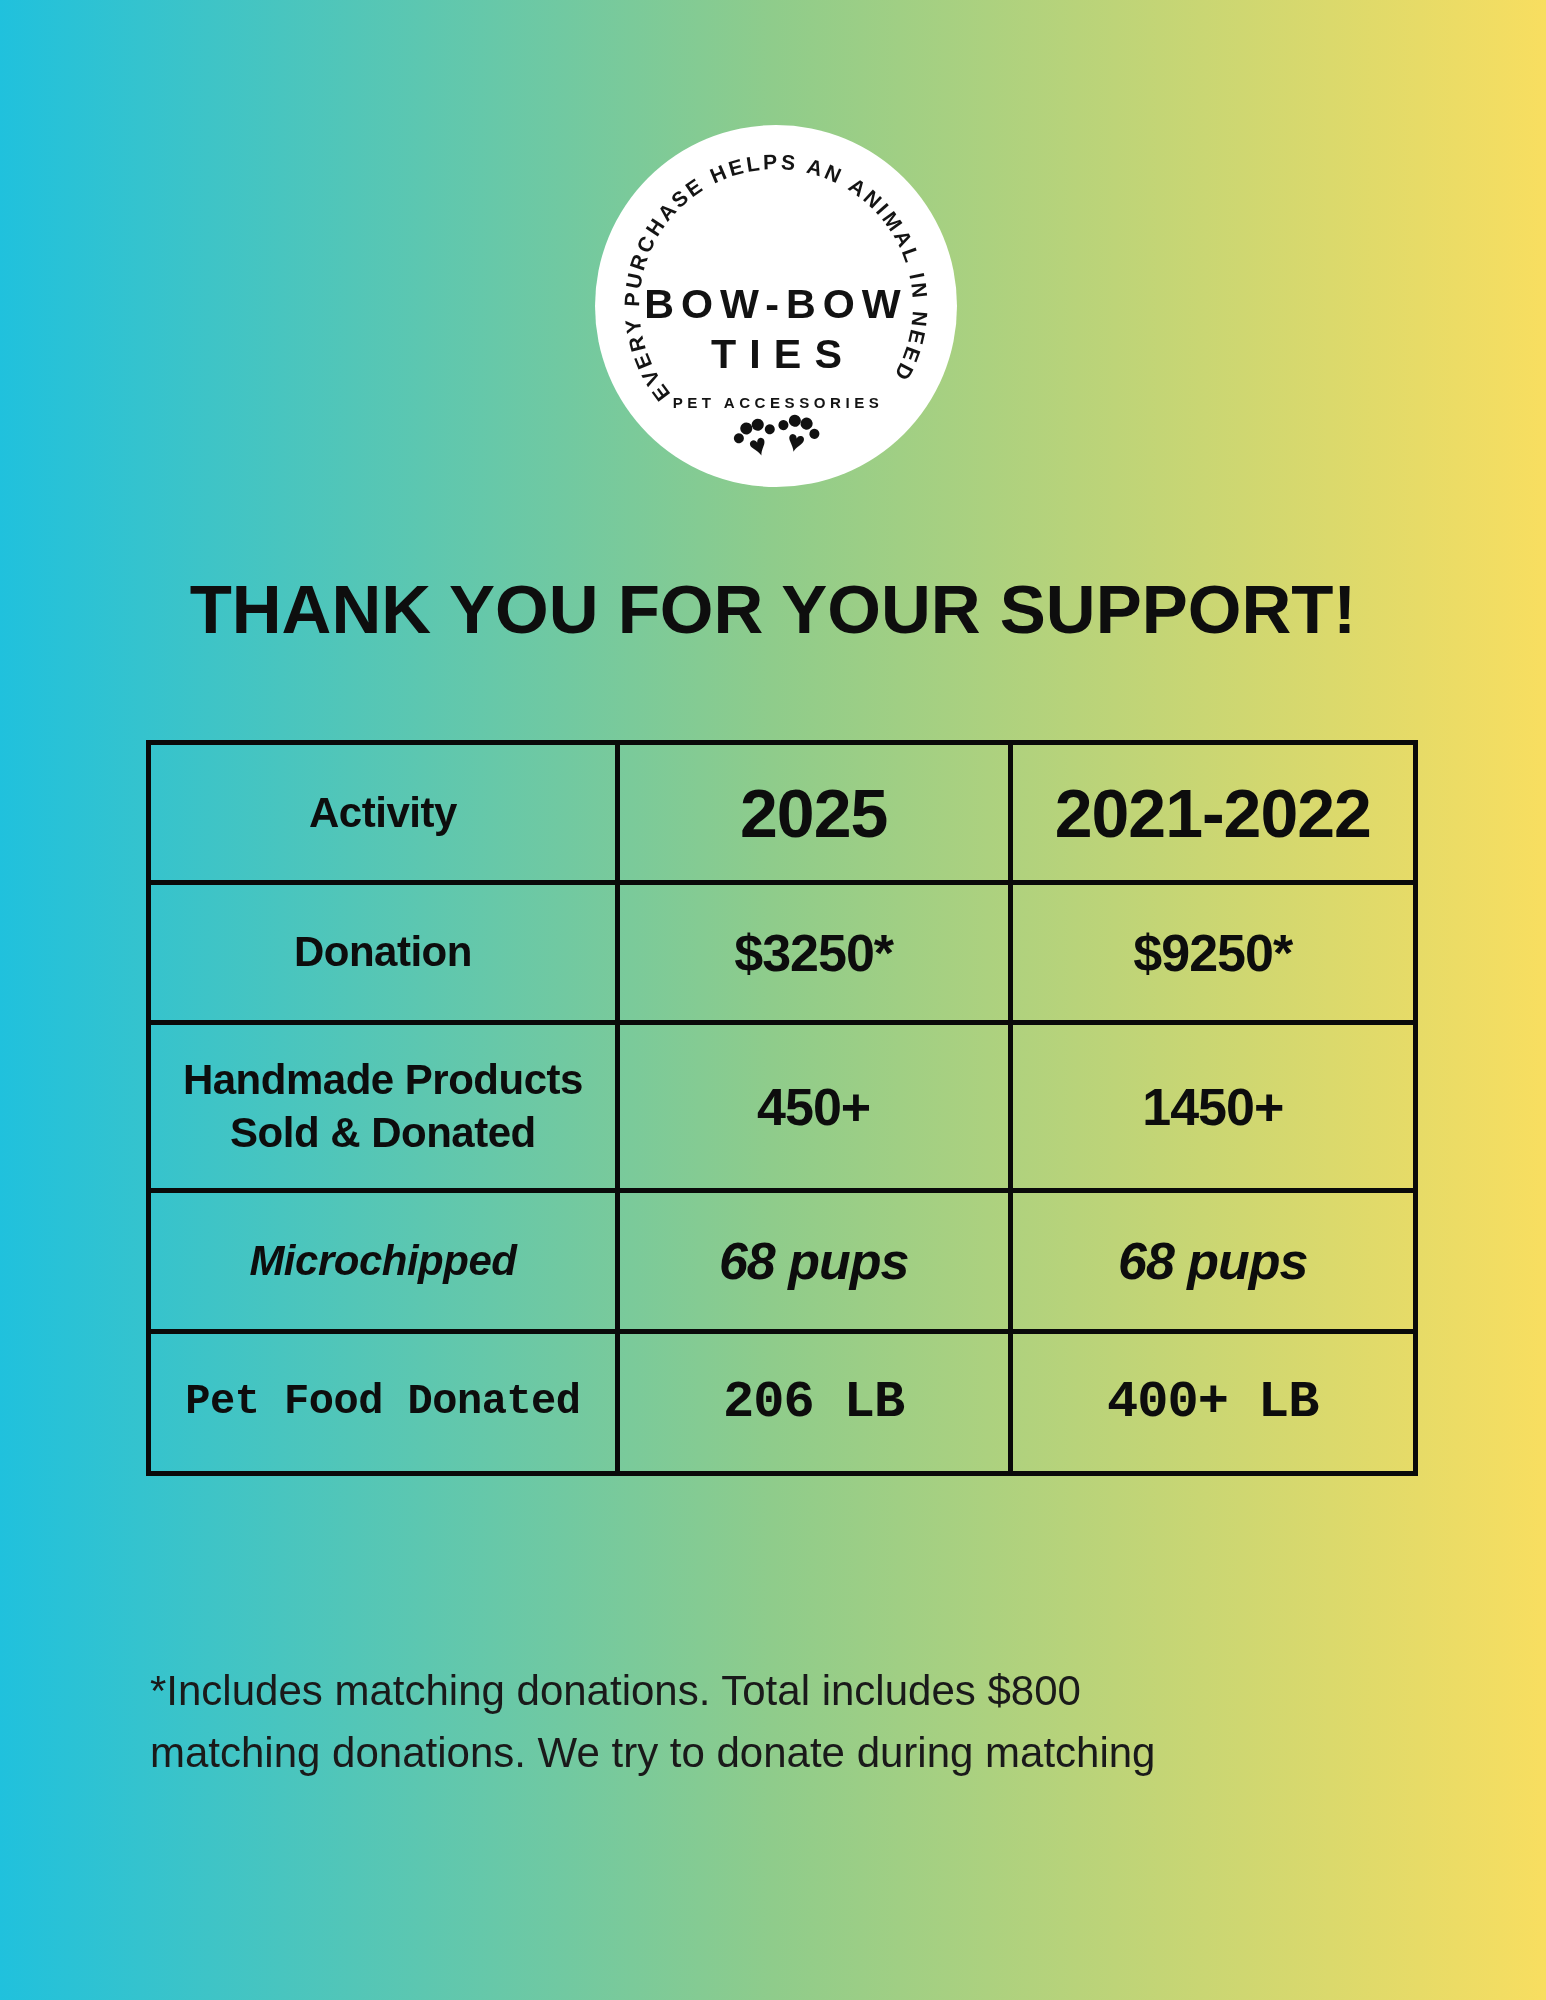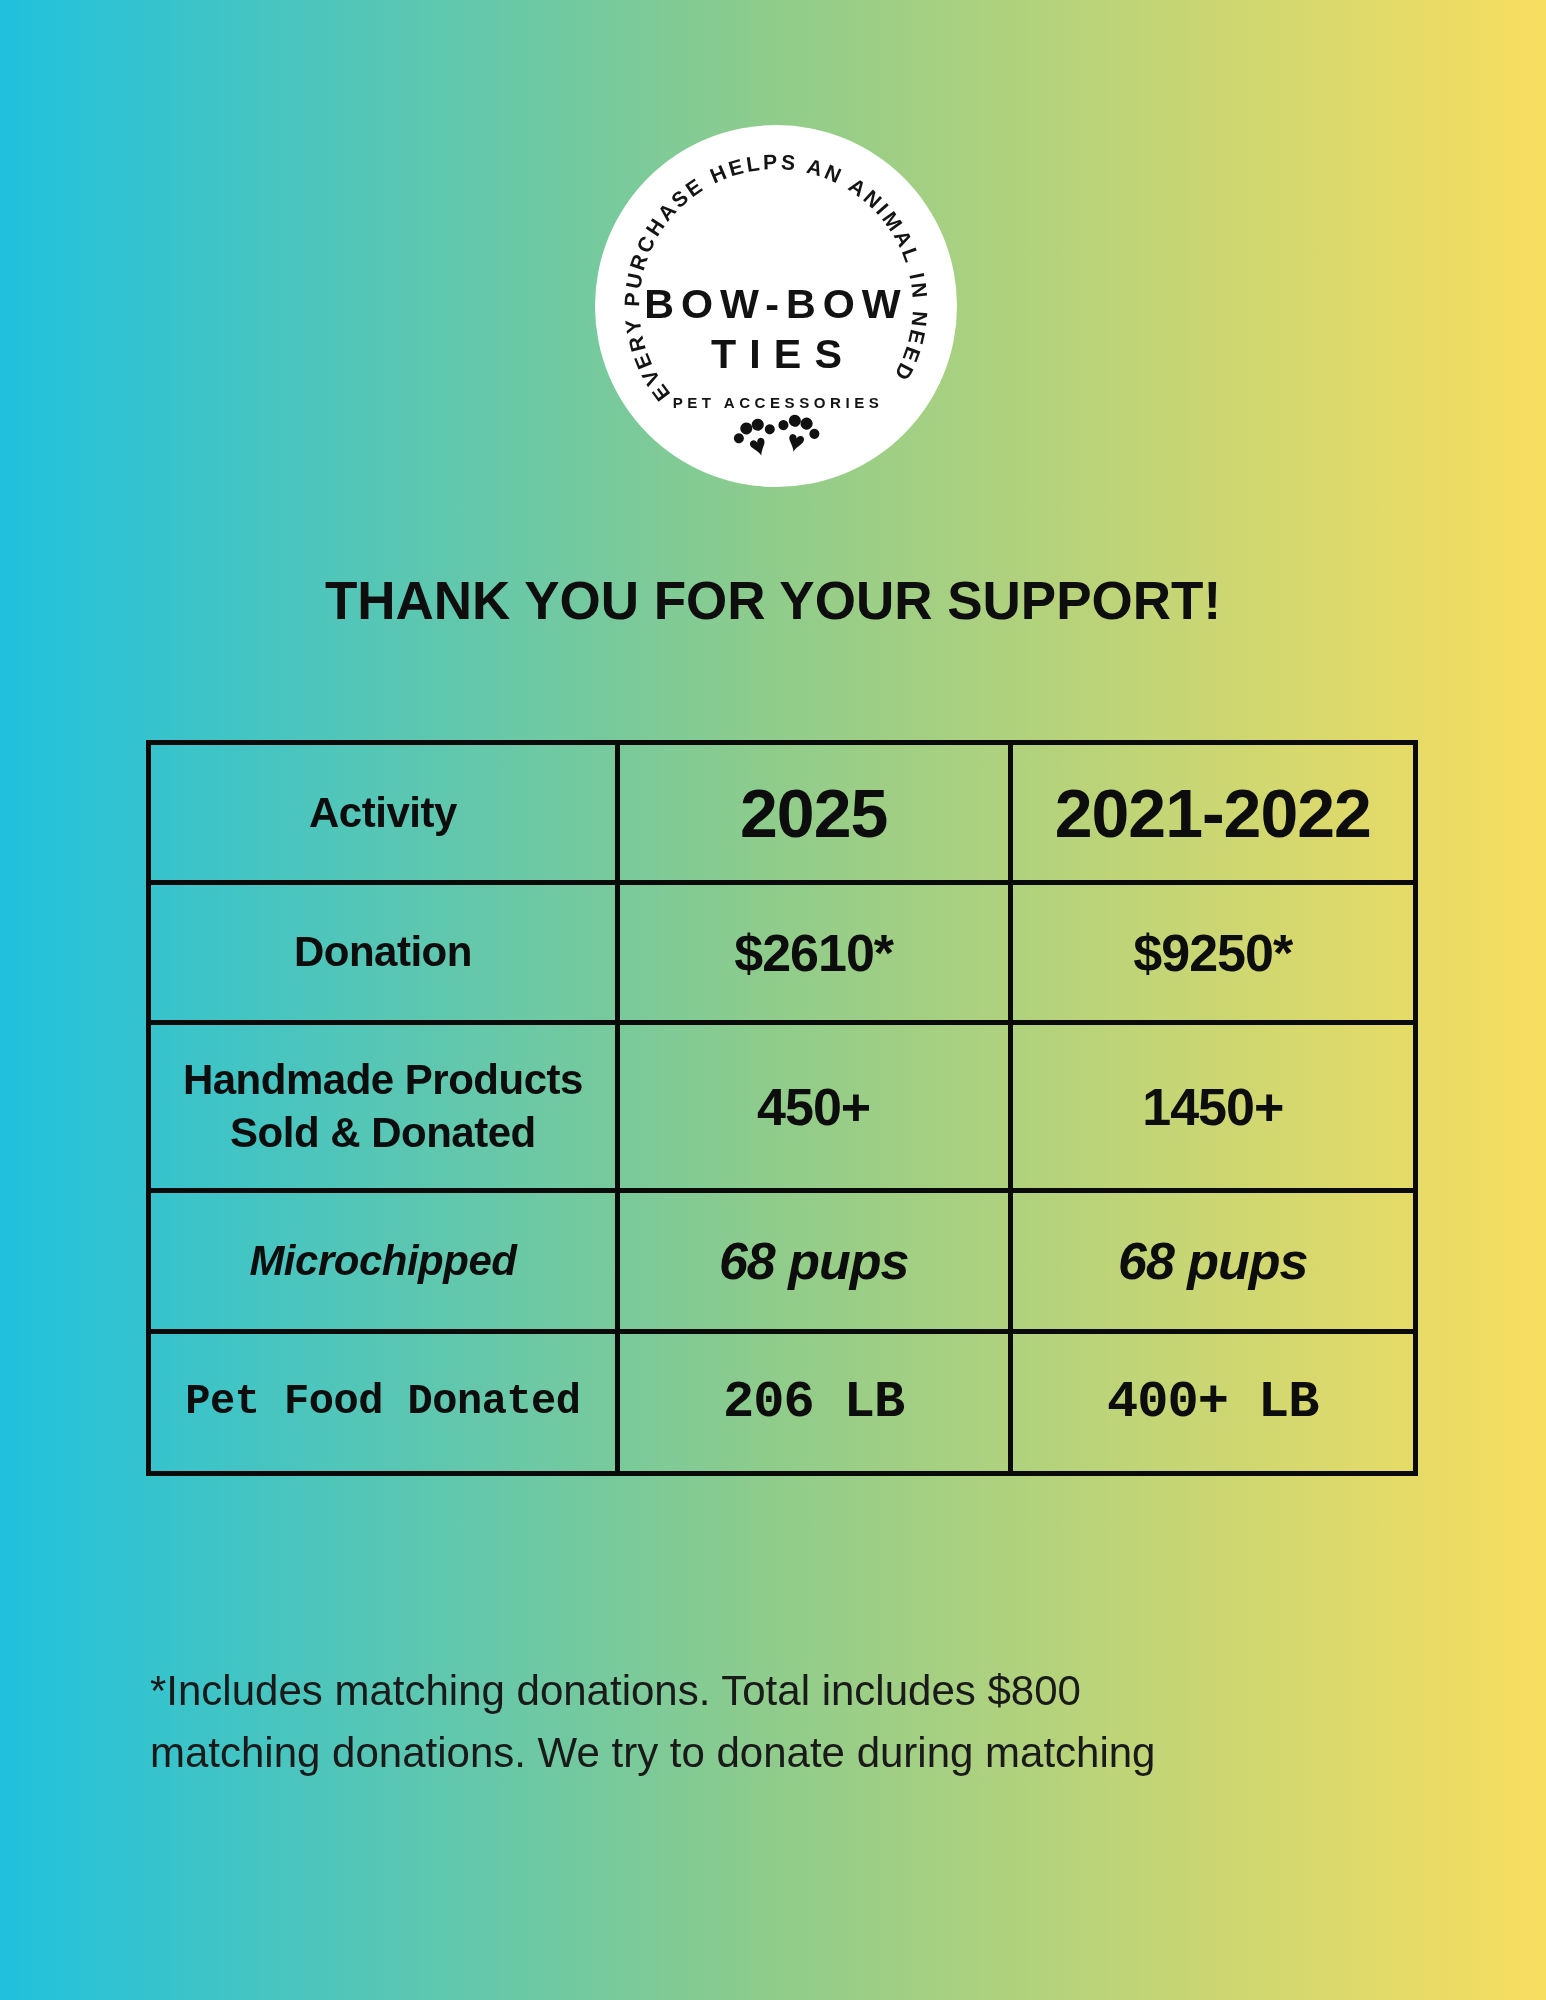--- a/index.html
+++ b/index.html
@@ -45,21 +45,21 @@
     font-size: 30px; font-weight: 700; fill: #111;
   }
 
   
   .heading {
     position: absolute;
     top: 570px;
     left: 0;
     width: 100%;
     text-align: center;
-    font-size: 53px;
+    font-size: 69px;
     font-weight: 700;
     letter-spacing: 0px;
     white-space: nowrap;
     color: #0e0e0e;
   }
 
   
   .stats-table-wrap {
     position: absolute;
     left: 146px;
@@ -154,21 +154,21 @@
         <col class="col-total">
       </colgroup>
       <tbody>
         <tr class="r-header">
           <td class="cell-header">Activity</td>
           <td class="cell-year">2025</td>
           <td class="cell-year">2021-2022</td>
         </tr>
         <tr class="r-donation">
           <td class="cell-label">Donation</td>
-          <td class="cell-value">$2610*</td>
+          <td class="cell-value">$3250*</td>
           <td class="cell-value">$9250*</td>
         </tr>
         <tr class="r-handmade">
           <td class="cell-label">Handmade Products Sold &amp; Donated</td>
           <td class="cell-value">450+</td>
           <td class="cell-value">1450+</td>
         </tr>
         <tr class="r-micro">
           <td class="cell-label">Microchipped</td>
           <td class="cell-value">68 pups</td>

